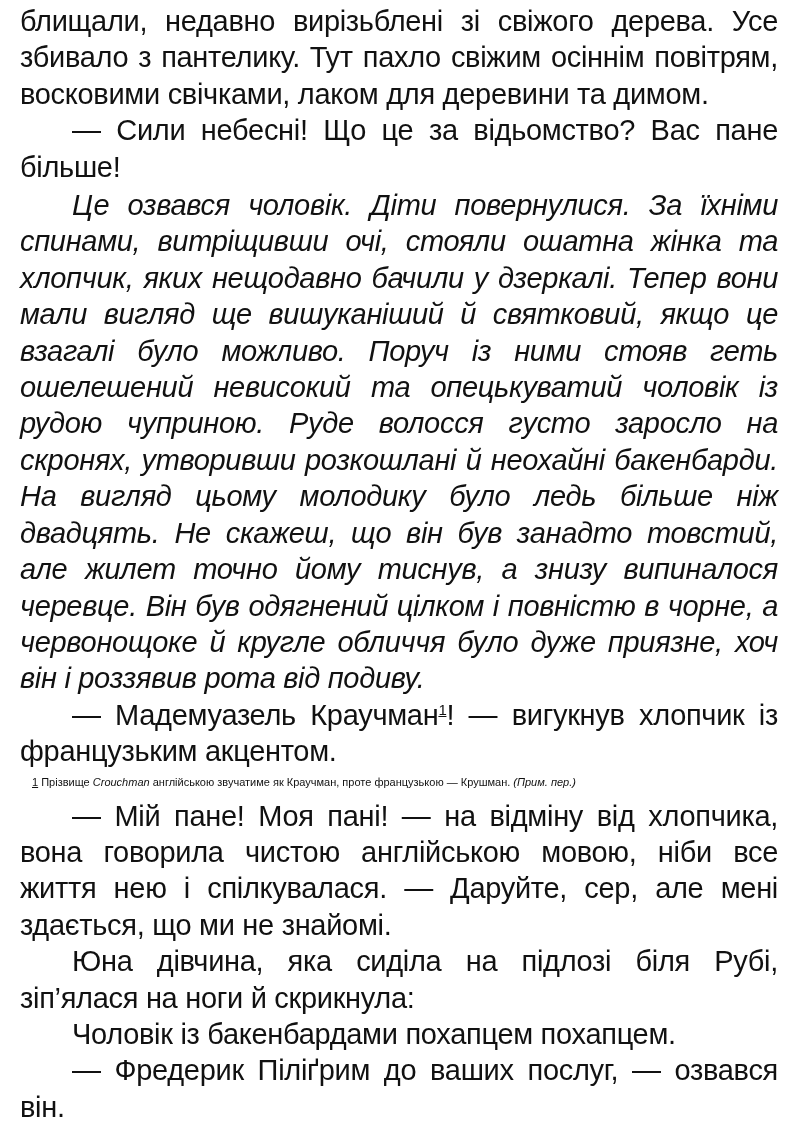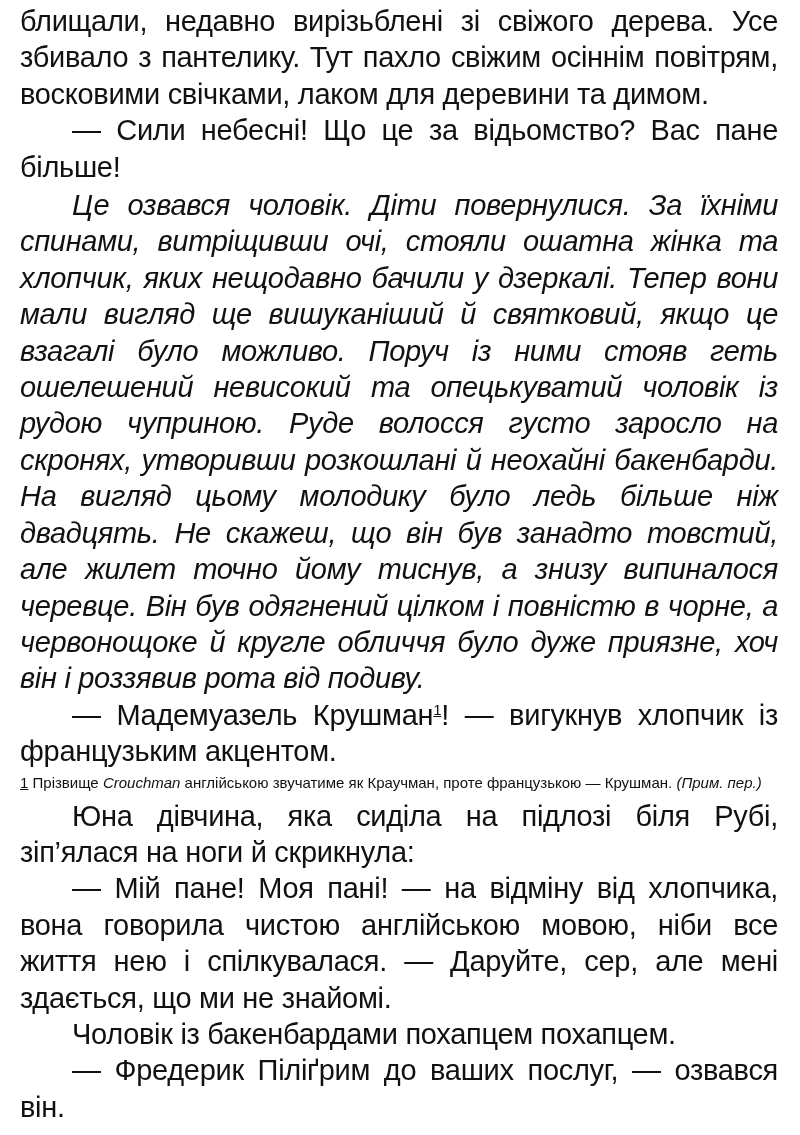--- a/index.html
+++ b/index.html
@@ -10,33 +10,33 @@
     color: #111111;
     font-size: 29px;
     line-height: 36.4px;
     letter-spacing: -0.3px;
   }
   .page p { margin: 0; text-align: justify; text-align-last: left; }
   .page p.indent { text-indent: 52px; }
   .page p.gap { margin-top: 2px; font-style: italic; }
   sup.fn { font-size: 15px; line-height: 0; vertical-align: 10px; text-decoration: underline; }
   .footnote {
-    font-size: 15px; line-height: 19px; text-align: justify; text-align-last: left;
-    margin: 3px 0 6px 0; letter-spacing: 0;
+    font-size: 11px; line-height: 19px; text-align: justify; text-align-last: left;
+    margin: 3px 0 6px 12px; letter-spacing: 0;
   }
   .footnote .num { text-decoration: underline; }
   .footnote i { font-style: italic; }
 </style>
 </head>
 <body>
 
 <div class="page">
   <p>блищали, недавно вирізьблені зі свіжого дерева. Усе збивало з пантелику. Тут пахло свіжим осіннім повітрям, восковими свічками, лаком для деревини та димом.</p>
   <p class="indent">— Сили небесні! Що це за відьомство? Вас пане більше!</p>
   <p class="indent gap">Це озвався чоловік. Діти повернулися. За їхніми спинами, витріщивши очі, стояли ошатна жінка та хлопчик, яких нещодавно бачили у дзеркалі. Тепер вони мали вигляд ще вишуканіший й святковий, якщо це взагалі було можливо. Поруч із ними стояв геть ошелешений невисокий та опецькуватий чоловік із рудою чуприною. Руде волосся густо заросло на скронях, утворивши розкошлані й неохайні бакенбарди. На вигляд цьому молодику було ледь більше ніж двадцять. Не скажеш, що він був занадто товстий, але жилет точно йому тиснув, а знизу випиналося черевце. Він був одягнений цілком і повністю в чорне, а червонощоке й кругле обличчя було дуже приязне, хоч він і роззявив рота від подиву.</p>
-  <p class="indent"><span>— Мадемуазель Крушман</span><sup class="fn">1</sup><span>! — вигукнув хлопчик із французьким акцентом.</span></p>
+  <p class="indent"><span>— Мадемуазель Краучман</span><sup class="fn">1</sup><span>! — вигукнув хлопчик із французьким акцентом.</span></p>
   <div class="footnote"><span class="num">1</span><span> Прізвище </span><i>Crouchman</i><span> англійською звучатиме як Краучман, проте французькою — Крушман. </span><i>(Прим. пер.)</i></div>
+  <p class="indent">— Мій пане! Моя пані! — на відміну від хлопчика, вона говорила чистою англійською мовою, ніби все життя нею і спілкувалася. — Даруйте, сер, але мені здається, що ми не знайомі.</p>
   <p class="indent">Юна дівчина, яка сиділа на підлозі біля Рубі, зіп’ялася на ноги й скрикнула:</p>
-  <p class="indent">— Мій пане! Моя пані! — на відміну від хлопчика, вона говорила чистою англійською мовою, ніби все життя нею і спілкувалася. — Даруйте, сер, але мені здається, що ми не знайомі.</p>
   <p class="indent">Чоловік із бакенбардами похапцем похапцем.</p>
   <p class="indent">— Фредерик Піліґрим до ваших послуг, — озвався він.</p>
 
 </div>
 
 </body></html>

